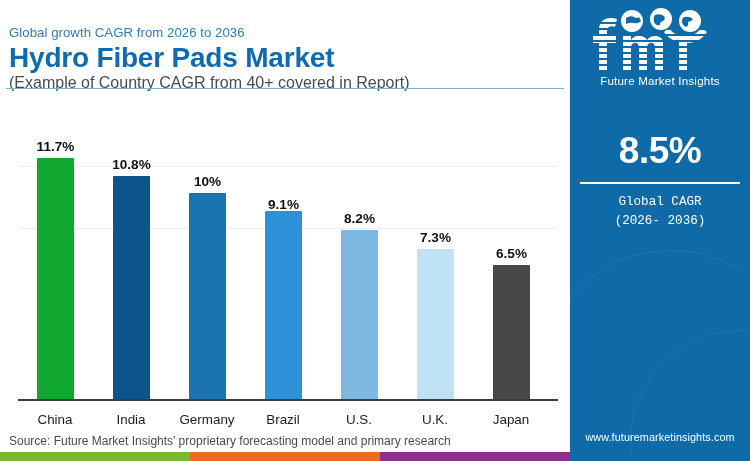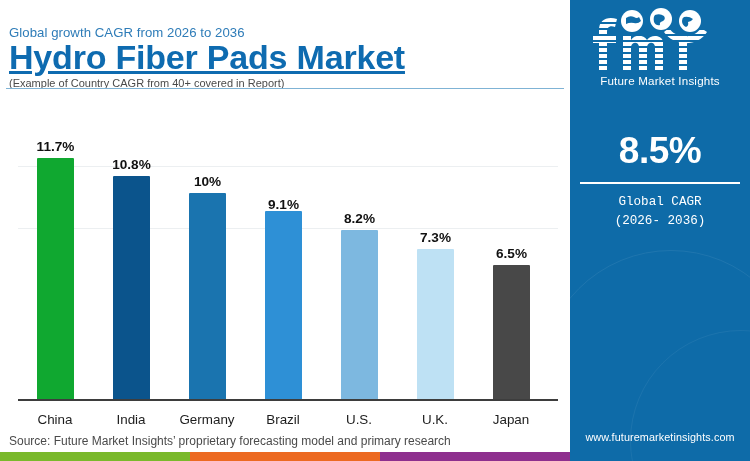--- a/index.html
+++ b/index.html
@@ -37,31 +37,30 @@
     width: 552px;
   }
   .kicker {
     font-size: 13.2px;
     color: #2E7CB8;
     letter-spacing: 0.05px;
     line-height: 17px;
     white-space: nowrap;
   }
   .main-title {
-    font-size: 34px;
+    font-size: 28px;
     font-weight: bold;
     color: #0E6BB0;
     line-height: 31px;
     letter-spacing: -0.2px;
     margin-top: 1px;
     white-space: nowrap;
-    text-decoration: underline;
   }
   .subtitle {
-    font-size: 11px;
+    font-size: 16px;
     color: #4a4a4a;
     line-height: 18px;
     margin-top: 1px;
     white-space: nowrap;
   }
   .header-rule {
     position: absolute;
     left: 6px;
     top: 88px;
     width: 558px;

